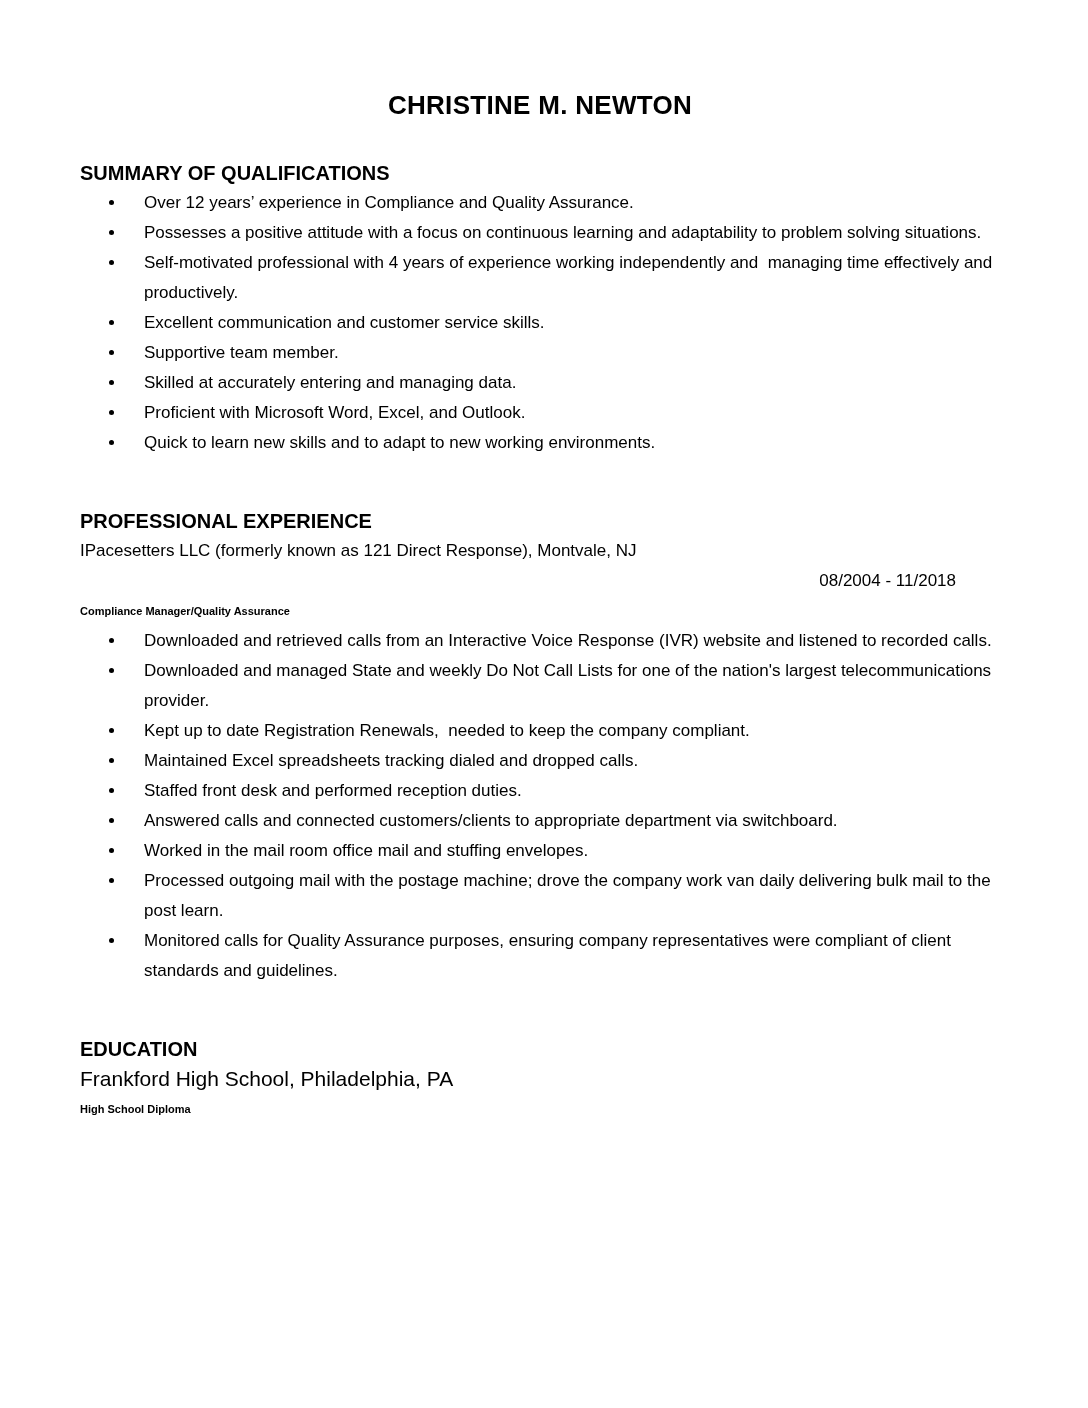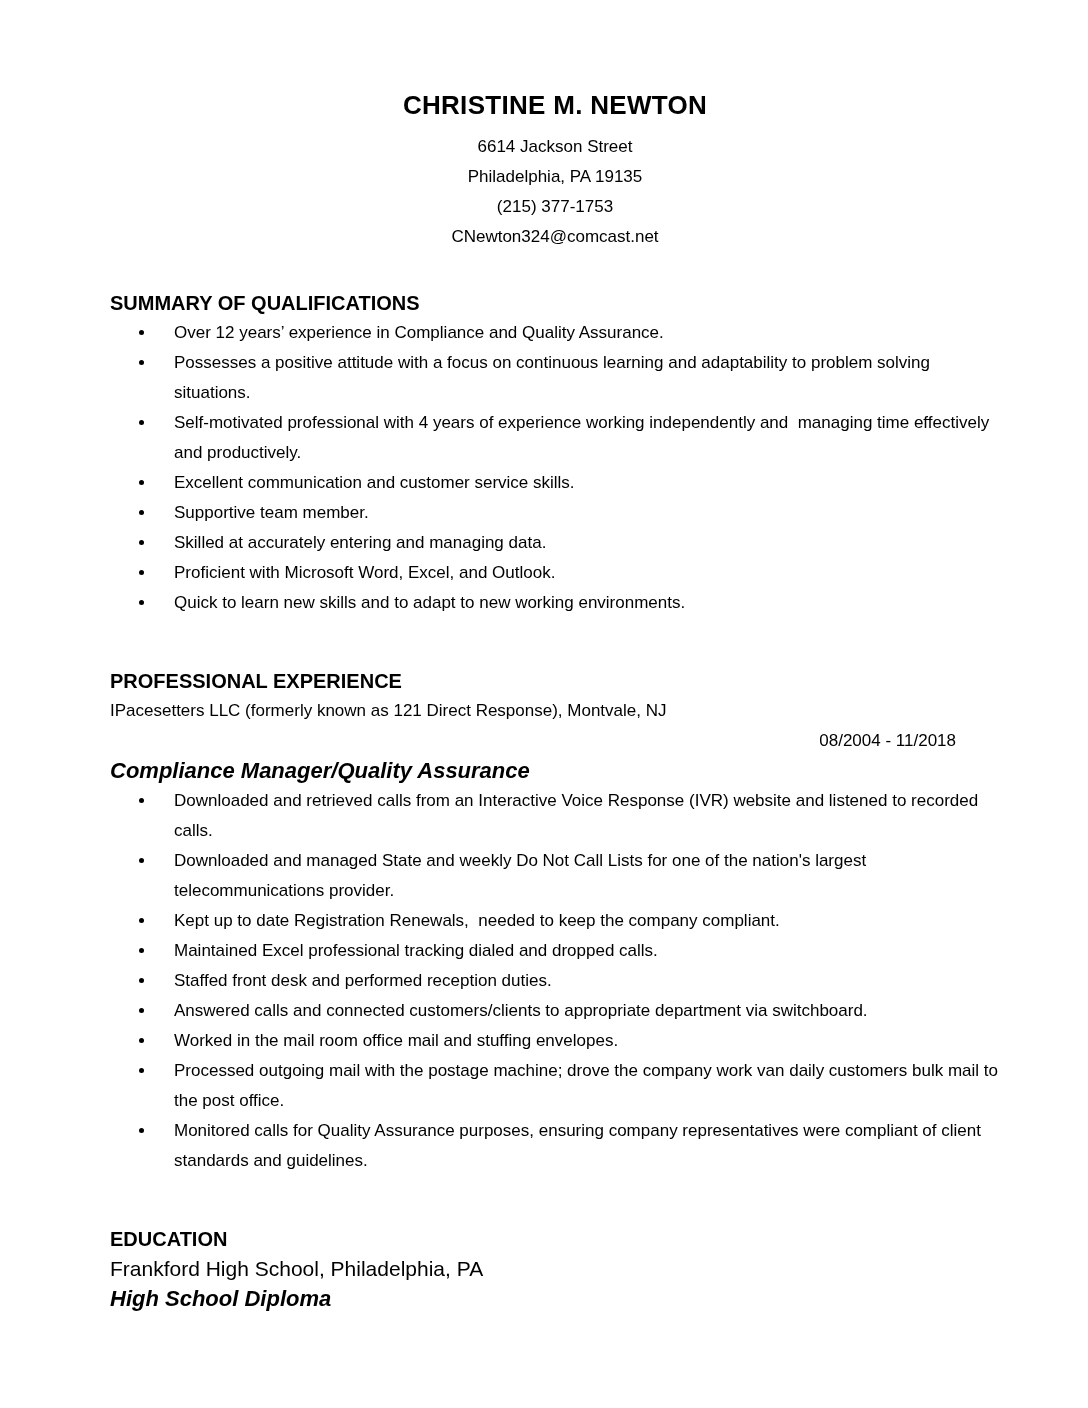--- a/index.html
+++ b/index.html
@@ -11,21 +11,21 @@
     width: 1088px;
     height: 1408px;
     font-family: "Liberation Sans", sans-serif;
     color: #000000;
     overflow: hidden;
   }
   .page {
     box-sizing: border-box;
     width: 1088px;
     height: 1408px;
-    padding: 88px 88px 40px 110px;
+    padding: 88px 88px 40px 80px;
   }
   
   .resume-header {
     text-align: center;
   }
   .name {
     font-size: 26px;
     font-weight: bold;
     line-height: 34px;
     letter-spacing: 0.3px;
@@ -71,39 +71,32 @@
     font-size: 17px;
     line-height: 30px;
     flex-direction: column;
   }
   .company-row .dates {
     margin-left: auto;
     margin-right: 44px;
     white-space: nowrap;
   }
   .job-title, .degree {
-    font-size: 22px;
+    font-size: 11px;
     line-height: 30px;
     font-weight: bold;
-    font-style: italic;
   }
 </style>
 </head>
 <body>
 
 <div class="page">
 
   <header class="resume-header">
     <div class="name">CHRISTINE M. NEWTON</div>
-    <div class="contact">
-      <div class="contact-line">6614 Jackson Street</div>
-      <div class="contact-line">Philadelphia, PA 19135</div>
-      <div class="contact-line">(215) 377-1753</div>
-      <div class="contact-line">CNewton324@comcast.net</div>
-    </div>
   </header>
 
   <section class="summary-section">
     <h2 class="section-heading">SUMMARY OF QUALIFICATIONS</h2>
     <ul class="bullet-list">
         <li>Over 12 years’ experience in Compliance and Quality Assurance.</li>
         <li>Possesses a positive attitude with a focus on continuous learning and adaptability to problem solving situations.</li>
         <li>Self-motivated professional with 4 years of experience working independently and  managing time effectively and productively.</li>
         <li>Excellent communication and customer service skills.</li>
         <li>Supportive team member.</li>
@@ -117,25 +110,25 @@
     <h2 class="section-heading">PROFESSIONAL EXPERIENCE</h2>
     <div class="company-row">
       <span class="company">IPacesetters LLC (formerly known as 121 Direct Response), Montvale, NJ</span>
       <span class="dates">08/2004 - 11/2018</span>
     </div>
     <div class="job-title">Compliance Manager/Quality Assurance</div>
     <ul class="bullet-list">
         <li>Downloaded and retrieved calls from an Interactive Voice Response (IVR) website and listened to recorded calls.</li>
         <li>Downloaded and managed State and weekly Do Not Call Lists for one of the nation's largest telecommunications provider.</li>
         <li>Kept up to date Registration Renewals,  needed to keep the company compliant.</li>
-        <li>Maintained Excel professional tracking dialed and dropped calls.</li>
+        <li>Maintained Excel spreadsheets tracking dialed and dropped calls.</li>
         <li>Staffed front desk and performed reception duties.</li>
         <li>Answered calls and connected customers/clients to appropriate department via switchboard.</li>
         <li>Worked in the mail room office mail and stuffing envelopes.</li>
-        <li>Processed outgoing mail with the postage machine; drove the company work van daily customers bulk mail to the post office.</li>
+        <li>Processed outgoing mail with the postage machine; drove the company work van daily delivering bulk mail to the post learn.</li>
         <li>Monitored calls for Quality Assurance purposes, ensuring company representatives were compliant of client standards and guidelines.</li>
       </ul>
   </section>
 
   <section class="education-section">
     <h2 class="section-heading">EDUCATION</h2>
     <div class="body-line">Frankford High School, Philadelphia, PA</div>
     <div class="degree">High School Diploma</div>
   </section>
 

